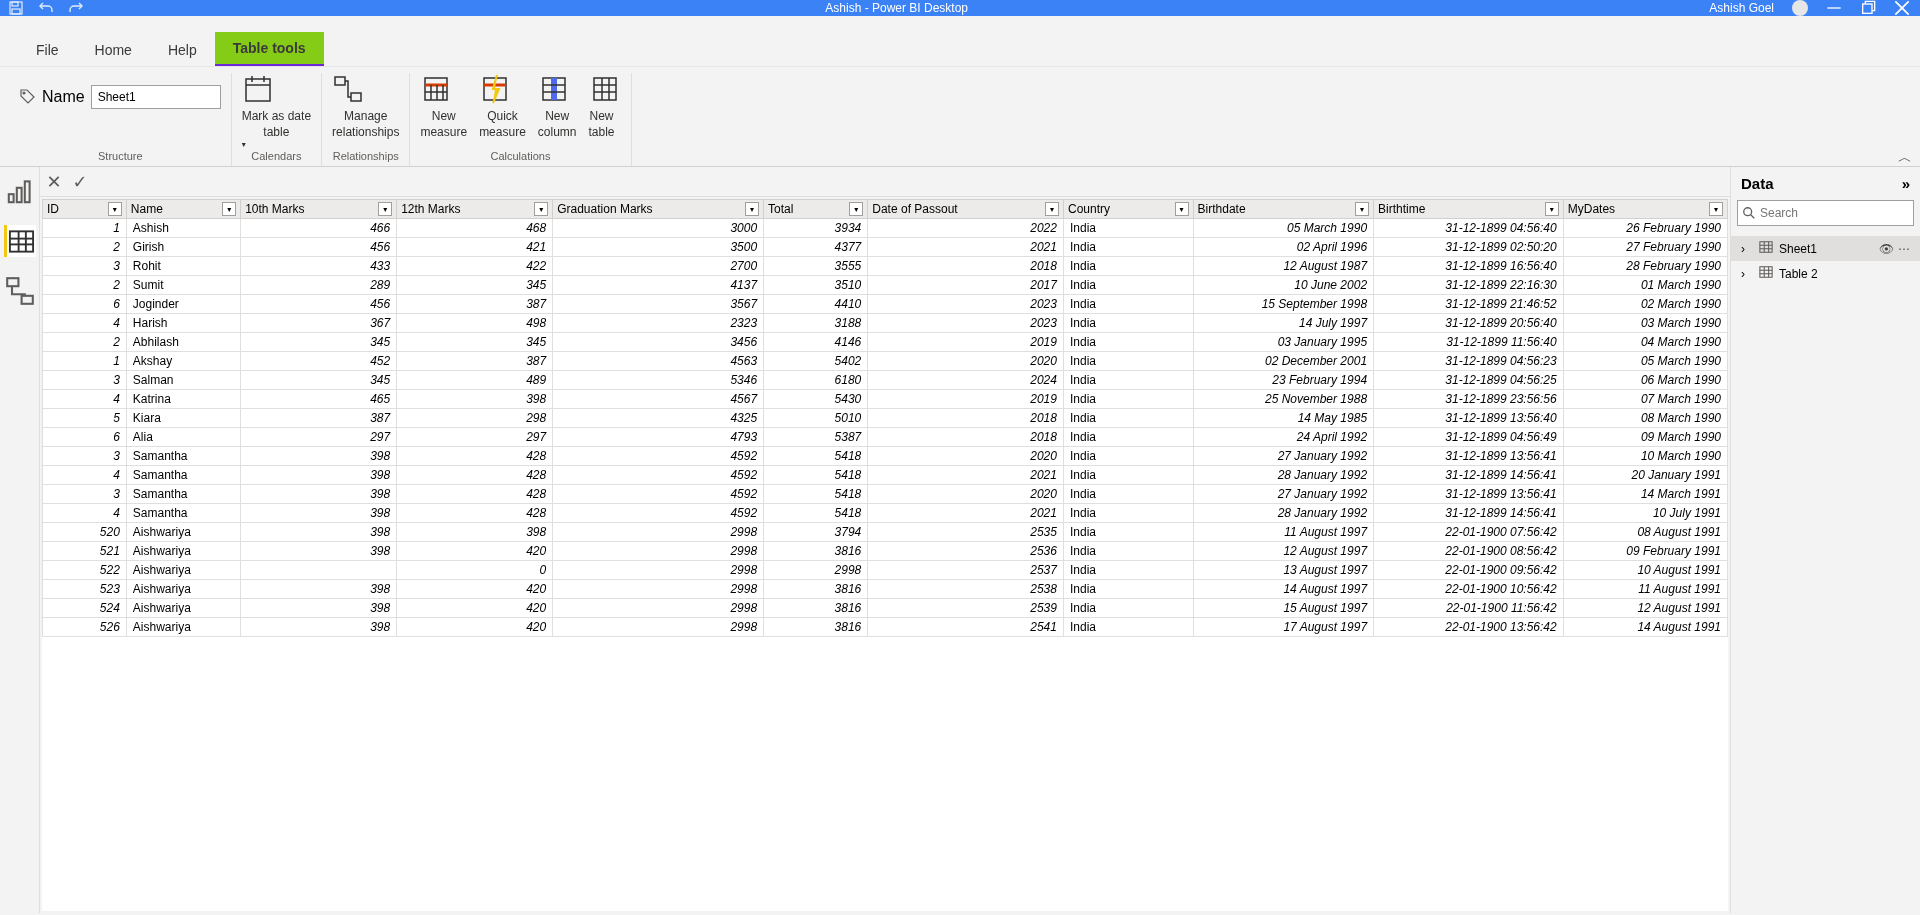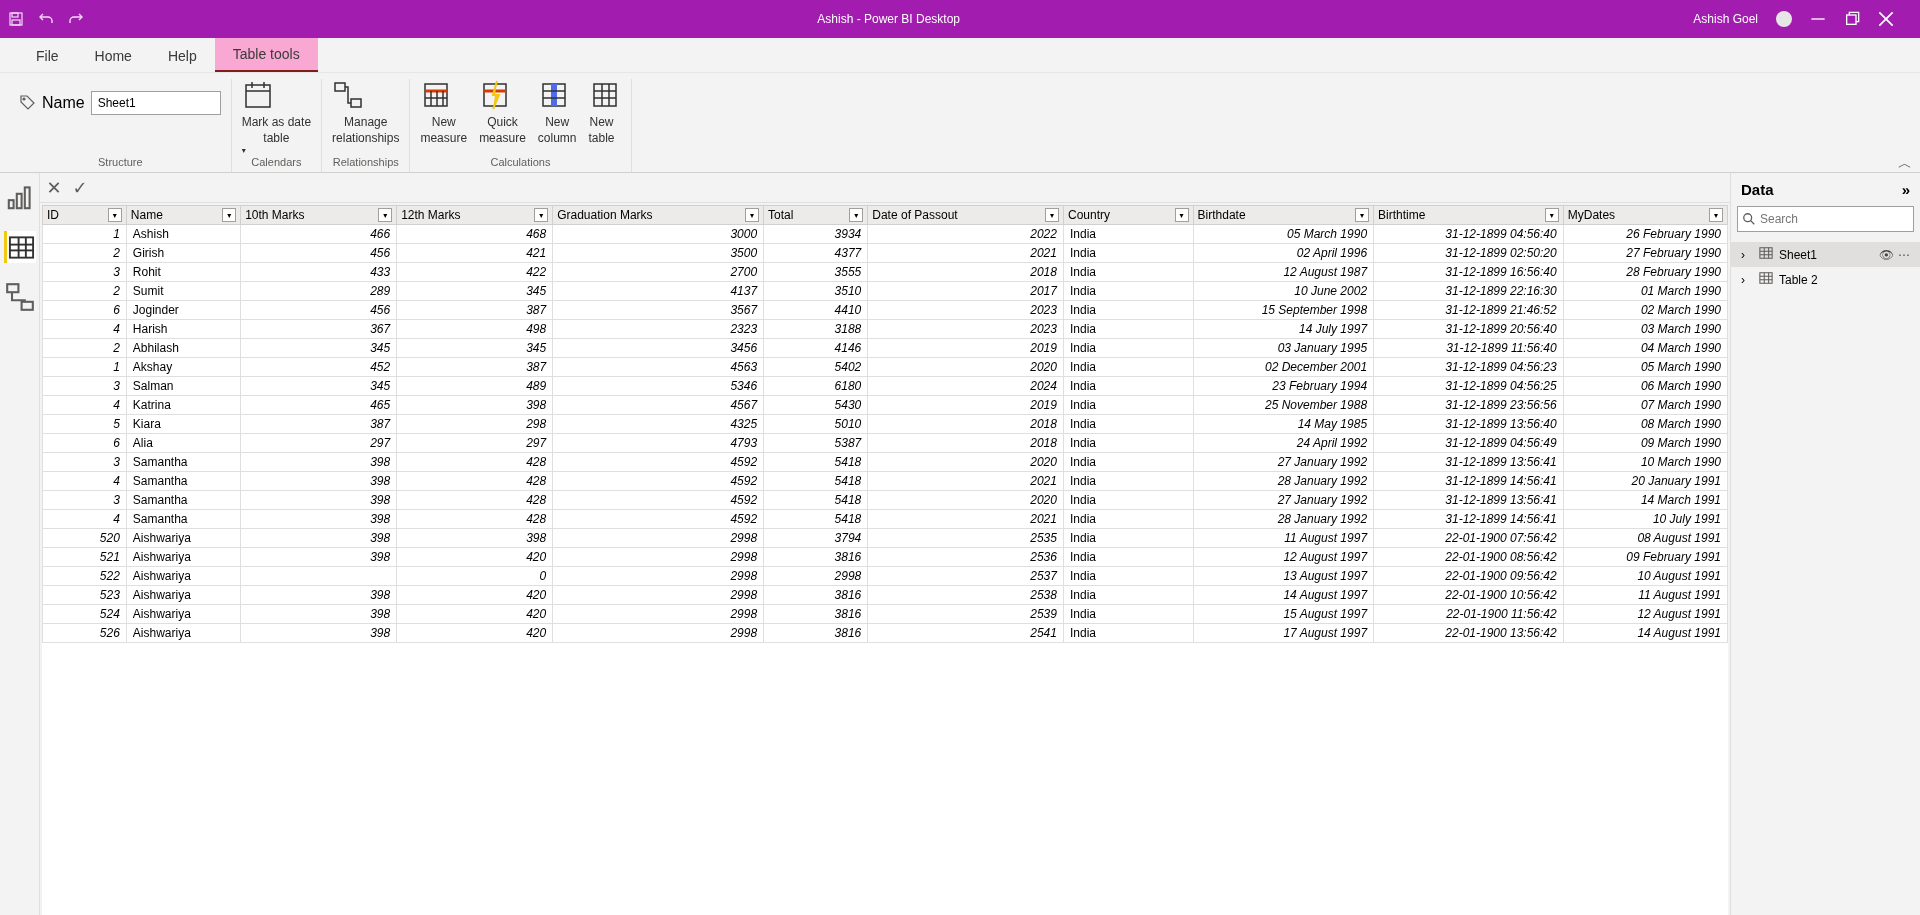--- a/index.html
+++ b/index.html
@@ -1,26 +1,26 @@
 <!DOCTYPE html>
 <html><head>
 <meta charset="utf-8">
 <style>
 * { margin: 0; padding: 0; box-sizing: border-box; font-family: "Segoe UI", Arial, sans-serif; }
 body { background: #f3f3f3; width: 1920px; height: 915px; overflow: hidden; }
-.titlebar { background: #a21caf; height: 38px; display: flex; align-items: center; color: #fff; font-size: 12px; }
+.titlebar { background: #3b82f6; height: 16px; display: flex; align-items: center; color: #fff; font-size: 12px; }
 .titlebar-left { display: flex; gap: 14px; padding-left: 8px; }
 .titlebar-center { flex: 1; text-align: center; }
-.titlebar-right { display: flex; align-items: center; gap: 18px; padding-right: 26px; }
+.titlebar-right { display: flex; align-items: center; gap: 18px; padding-right: 10px; }
 .tb-icon { width: 16px; height: 16px; opacity: 0.85; }
 .avatar { width: 16px; height: 16px; border-radius: 50%; background: #e6e6e6; }
 .win-btn { width: 16px; height: 16px; display: flex; align-items: center; justify-content: center; cursor: pointer; }
-.ribbon-tabs { background: #f3f3f3; height: 35px; display: flex; align-items: flex-end; padding-left: 18px; border-bottom: 1px solid #E6E6E6; }
+.ribbon-tabs { background: #f3f3f3; height: 35px; display: flex; align-items: flex-end; padding-left: 18px; border-bottom: 1px solid #E6E6E6; margin-top: 16px; }
 .ribbon-tab { padding: 8px 18px; font-size: 14px; color: #3b3a39; cursor: pointer; }
-.ribbon-tab.active { border-bottom: 2px solid #7f1d1d; font-weight: 400; background: #f9a8d4; }
+.ribbon-tab.active { border-bottom: 2px solid #6d28d9; font-weight: 700; background: #84cc16; }
 .ribbon { background: #f3f3f3; height: 100px; display: flex; padding: 6px 10px 0; border-bottom: 1px solid #d2d0ce; position: relative; }
 .ribbon-collapse { position: absolute; right: 8px; top: 82px; cursor: pointer; font-size: 14px; color: #605e5c; }
 .ribbon-group { display: flex; flex-direction: column; align-items: center; padding: 0 10px; border-right: 1px solid #e1dfdd; }
 .ribbon-group:last-child { border-right: none; }
 .ribbon-controls { display: flex; gap: 12px; align-items: flex-start; height: 72px; }
 .ribbon-item { display: flex; flex-direction: column; align-items: flex-start; font-size: 12px; color: #323130; cursor: pointer; text-align: center; line-height: 1.3; }
 .ribbon-item .ico { width: 32px; height: 32px; margin-bottom: 4px; display: flex; align-items: center; justify-content: center; }
 .ribbon-group-label { font-size: 11px; color: #605e5c; margin-top: auto; padding-bottom: 4px; }
 .name-group { display: flex; align-items: center; gap: 6px; height: 32px; margin-top: 8px; }
 .name-group svg { width: 16px; height: 16px; }

